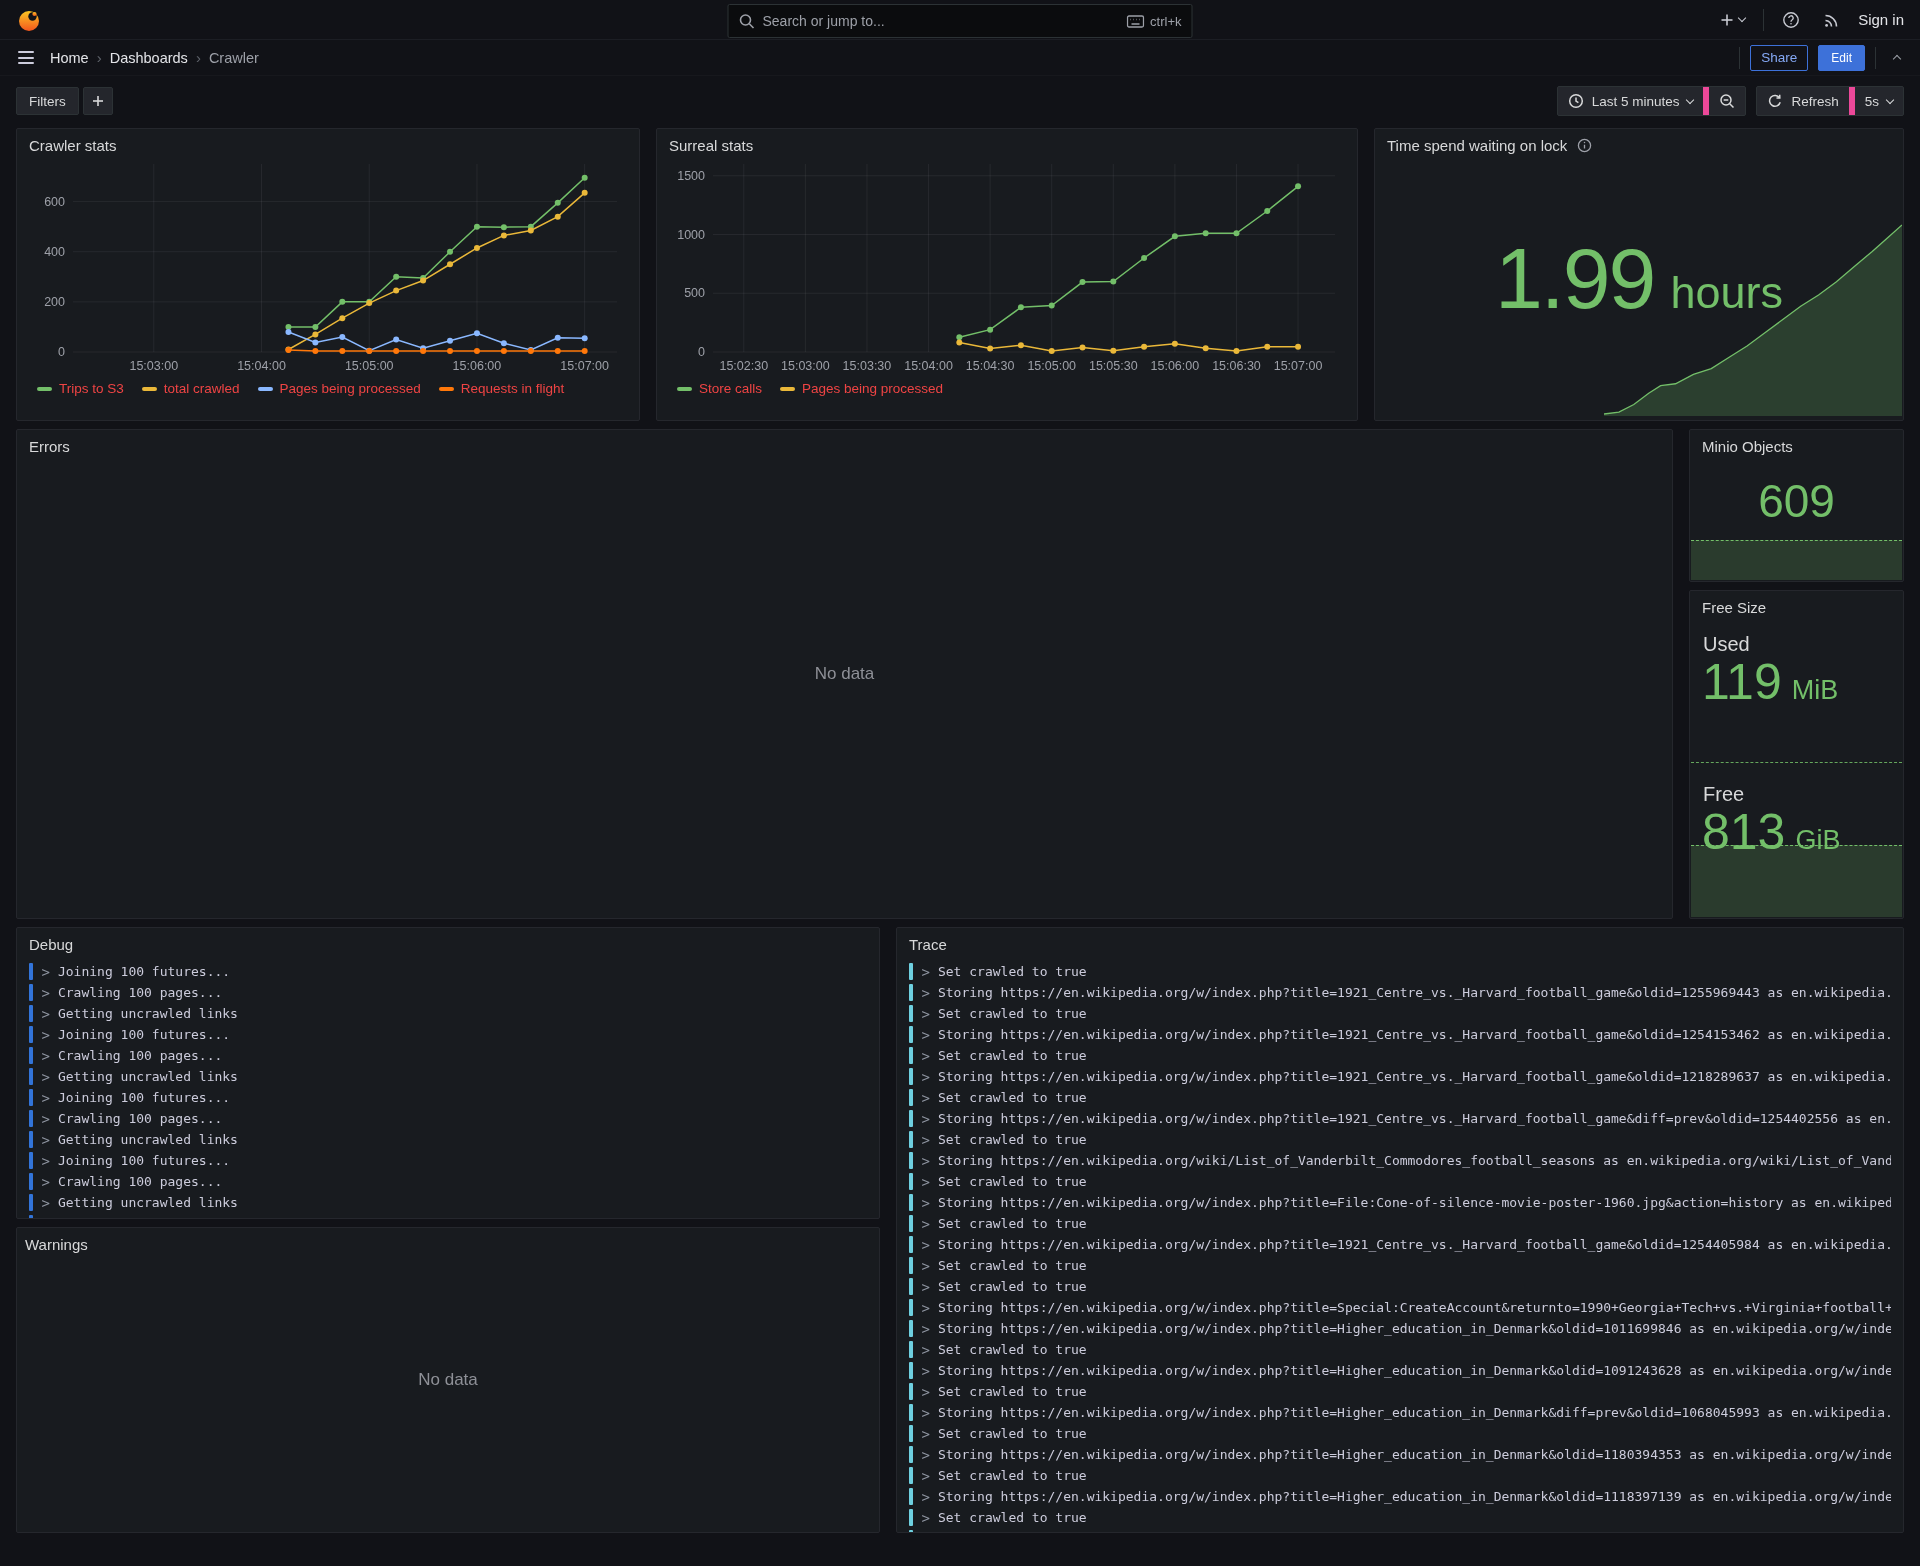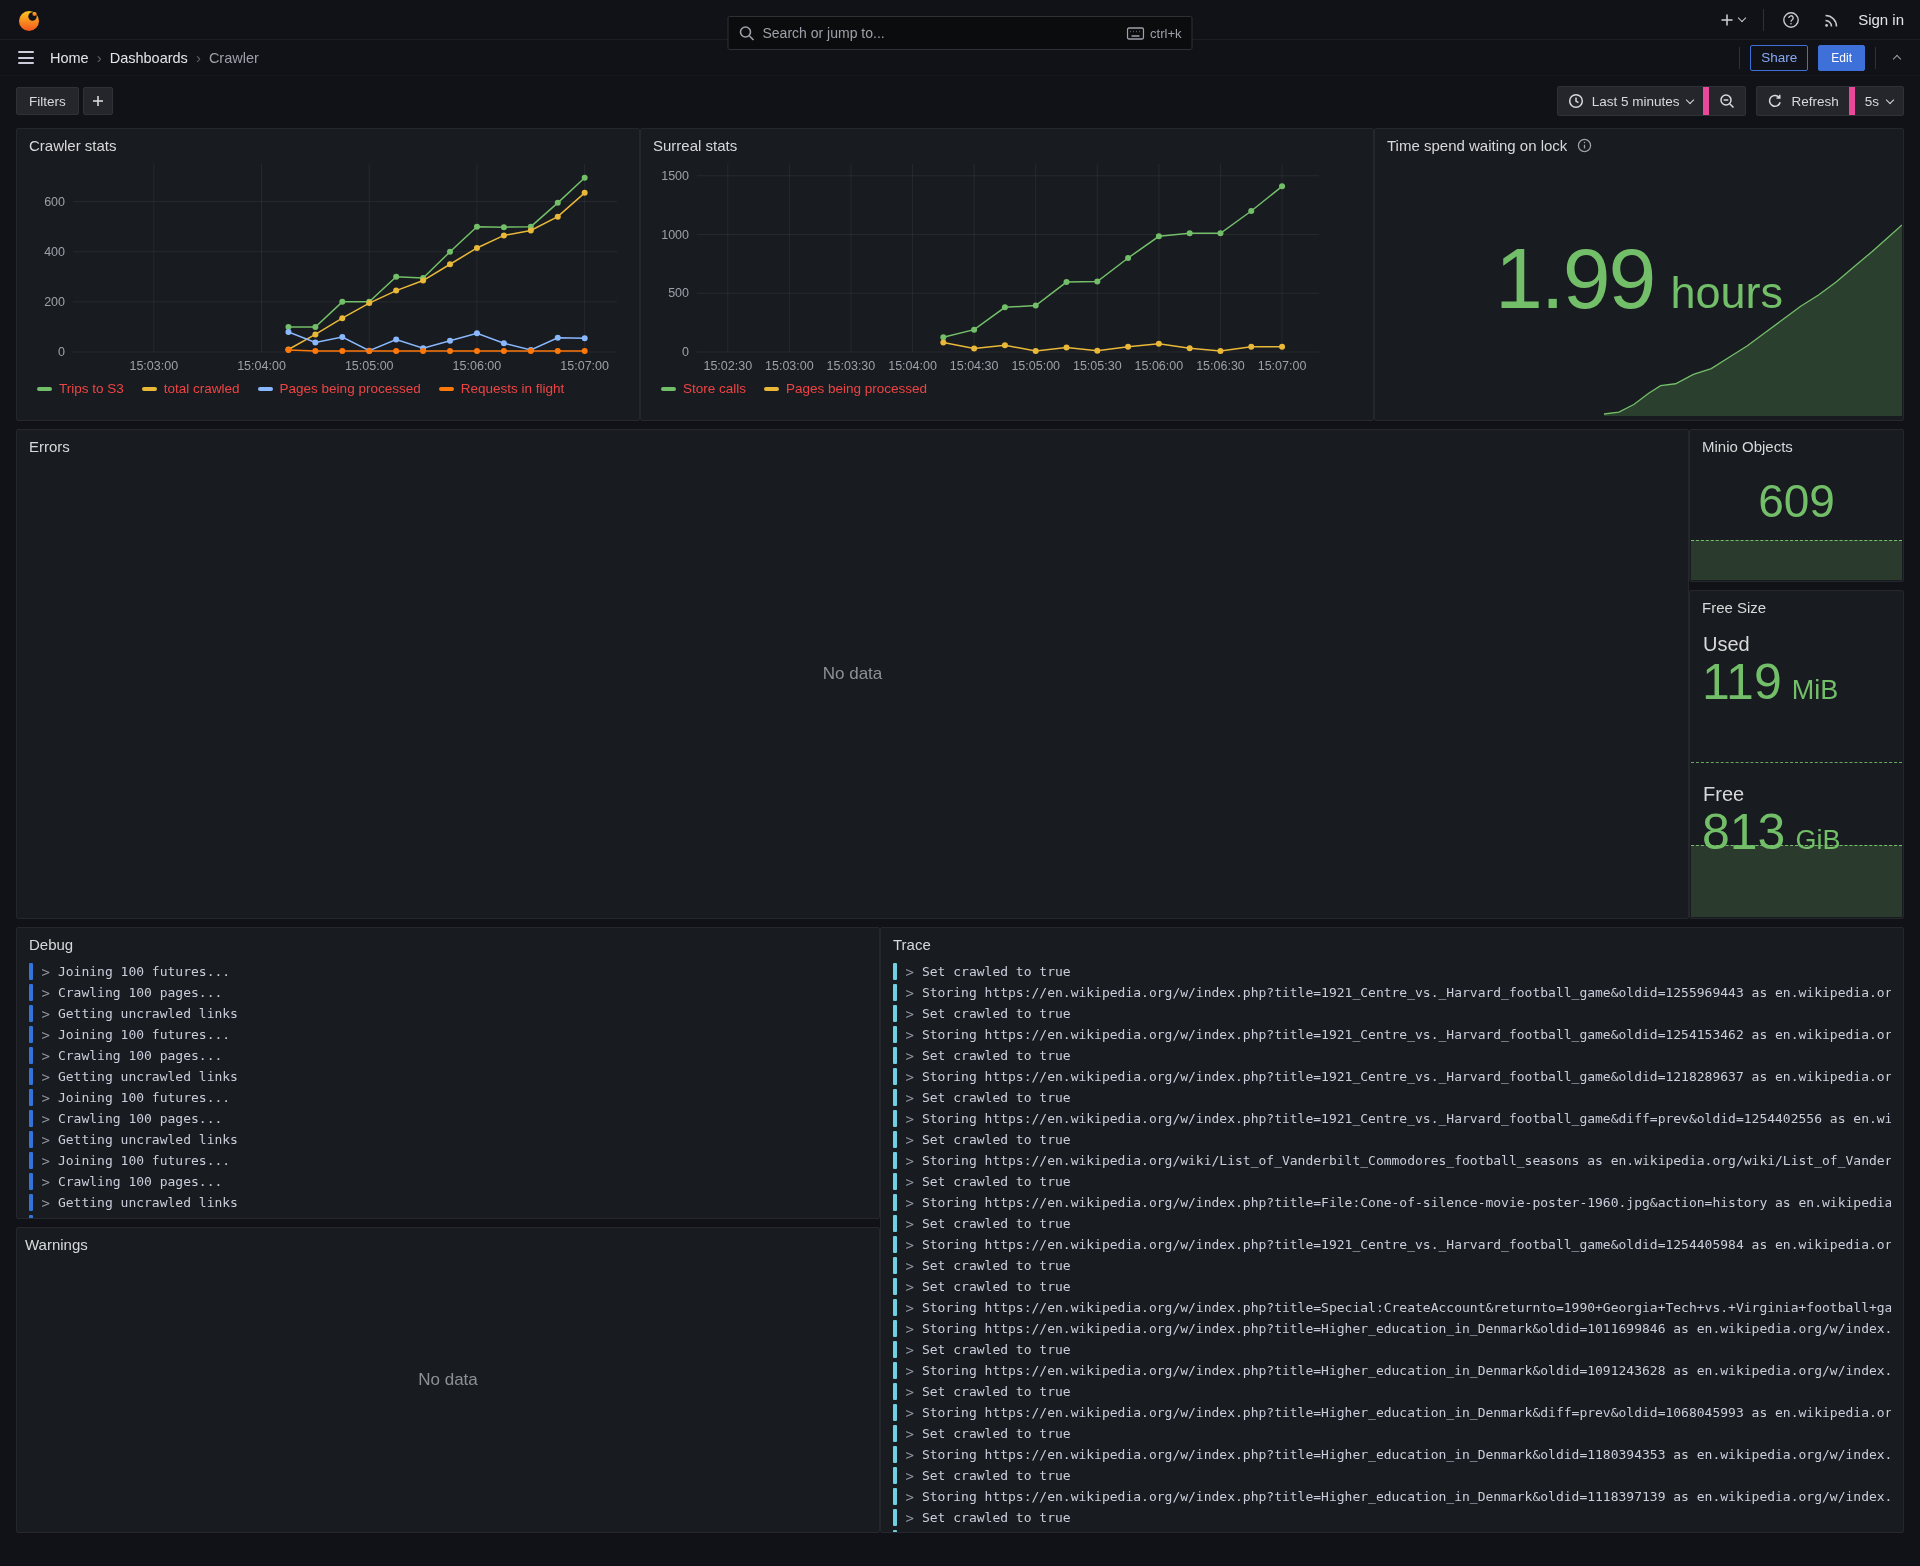--- a/index.html
+++ b/index.html
@@ -13,21 +13,21 @@
   button { font-family:inherit; cursor:pointer; }
 
   
   .topnav {
     height:40px; display:flex; align-items:center;
     padding:0 16px; position:relative;
     border-bottom:1px solid #1c1e24; background:#111217;
   }
   .logo-btn { background:none; border:none; display:flex; align-items:center; }
   .searchbox {
-    position:absolute; left:50%; top:16px; transform:translateX(-50%);
+    position:absolute; left:50%; top:4px; transform:translateX(-50%);
     width:465px; height:28px; background:#0b0c0e;
     border:1px solid #2c3235; border-radius:2px;
     display:flex; align-items:center; padding:16px 10px; gap:8px;
     color:#9da0a8;
   }
   .searchbox input {
     flex:1; background:transparent; border:none; outline:none;
     color:#ccccdc; font-size:14px; font-family:inherit;
   }
   .searchbox input::placeholder { color:#9da0a8; }
@@ -72,21 +72,21 @@
   .time-controls { margin-left:auto; display:flex; gap:10px; }
   .seg-group { display:flex; background:#24262c; border:1px solid #2c3235; border-radius:2px; overflow:hidden; }
   .seg {
     height:28px; background:transparent; border:none; color:#d8d9da;
     font-size:13.5px; font-weight:500; display:flex; align-items:center; gap:8px; padding:0 10px;
   }
   .seg + .seg { border-left:6px solid #ec4899; }
 
   
   .dash { padding:6px 16px 10px; display:flex; flex-direction:column; gap:8px; }
-  .row { display:flex; gap:0; }
+  .row { display:flex; gap:16px; }
   .panel {
     background:#181b1f; border:1px solid #25272d; border-radius:2px;
     position:relative; overflow:hidden; padding:8px 12px;
   }
   .panel-title { font-size:15px; font-weight:500; color:#d8d9da; display:flex; align-items:center; gap:10px; cursor:pointer; }
   .row1 { height:293px; }
   .p-crawler { width:624px; }
   .p-surreal { flex:1; }
   .p-timelock { width:530px; }
   .row2 { height:490px; }

